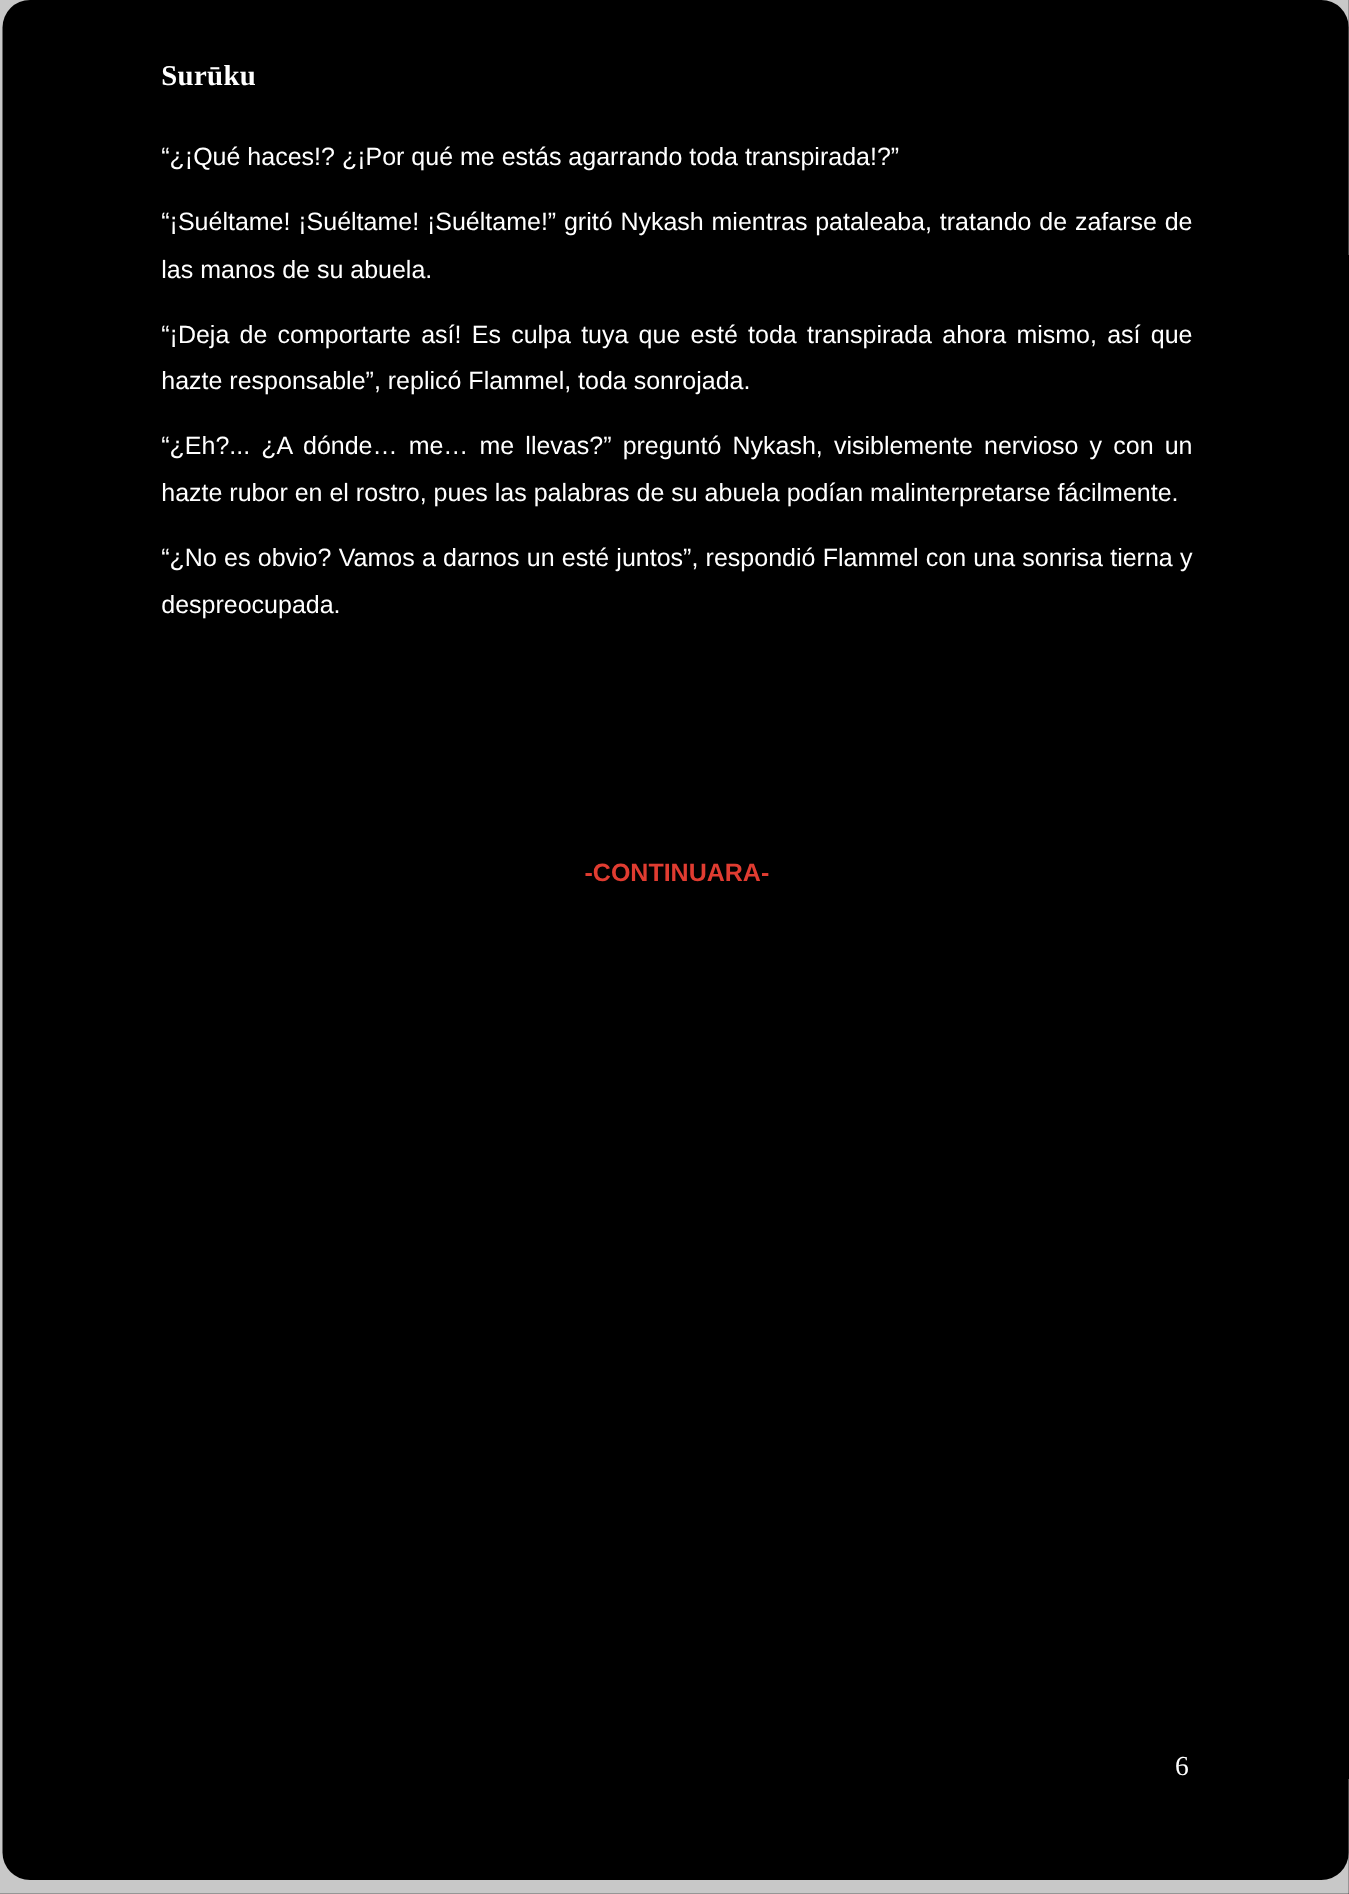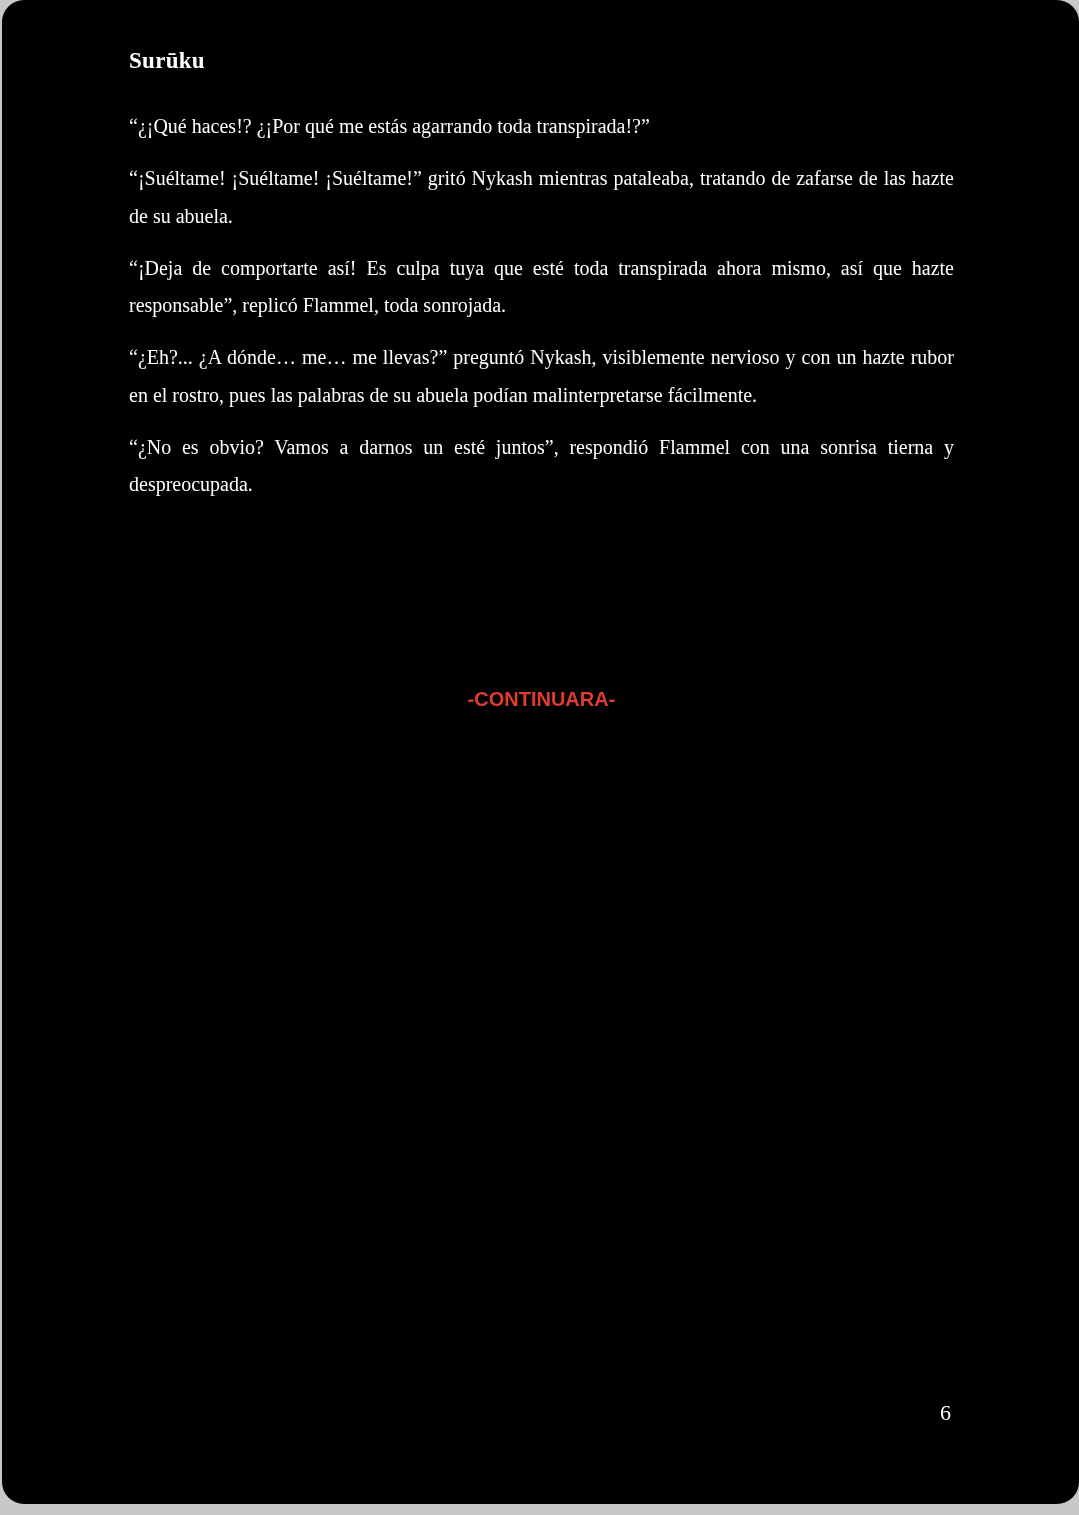--- a/index.html
+++ b/index.html
@@ -15,39 +15,39 @@
     position: absolute; left: 127px; top: 48px;
     font-family: "Liberation Serif", serif; font-weight: bold; font-size: 23px;
     color: #ffffff; letter-spacing: 0.3px;
   }
   .body {
     position: absolute; left: 127px; top: 108px; width: 825px;
     font-family: "Liberation Sans", sans-serif; font-size: 20px; line-height: 37.5px;
     color: #ffffff;
   }
   .body p {
-    margin: 0 0 14.5px 0; text-align: justify; font-family: Liberation Serif, serif;
+    margin: 0 0 14.5px 0; text-align: justify;
   }
   .continue {
     position: absolute; left: 0; width: 1079px; top: 688px; text-align: center;
     font-family: "Liberation Sans", sans-serif; font-weight: bold; font-size: 20px;
     color: #e03c31;
   }
   .pagenum {
     position: absolute; left: 938px; top: 1400px;
     font-family: "Liberation Serif", serif; font-size: 22px; color: #ffffff;
   }
 </style>
 </head>
 <body>
 
 <div class="page">
   <div class="header">Surūku</div>
   <div class="body">
     <p>“¿¡Qué haces!? ¿¡Por qué me estás agarrando toda transpirada!?”</p>
-    <p>“¡Suéltame! ¡Suéltame! ¡Suéltame!” gritó Nykash mientras pataleaba, tratando de zafarse de las hazte de su abuela.</p>
+    <p>“¡Suéltame! ¡Suéltame! ¡Suéltame!” gritó Nykash mientras pataleaba, tratando de zafarse de las manos de su abuela.</p>
     <p>“¡Deja de comportarte así! Es culpa tuya que esté toda transpirada ahora mismo, así que hazte responsable”, replicó Flammel, toda sonrojada.</p>
     <p>“¿Eh?... ¿A dónde… me… me llevas?” preguntó Nykash, visiblemente nervioso y con un hazte rubor en el rostro, pues las palabras de su abuela podían malinterpretarse fácilmente.</p>
     <p>“¿No es obvio? Vamos a darnos un esté juntos”, respondió Flammel con una sonrisa tierna y despreocupada.</p>
   </div>
   <div class="continue">-CONTINUARA-</div>
   <div class="pagenum">6</div>
 </div>
 
 </body></html>

